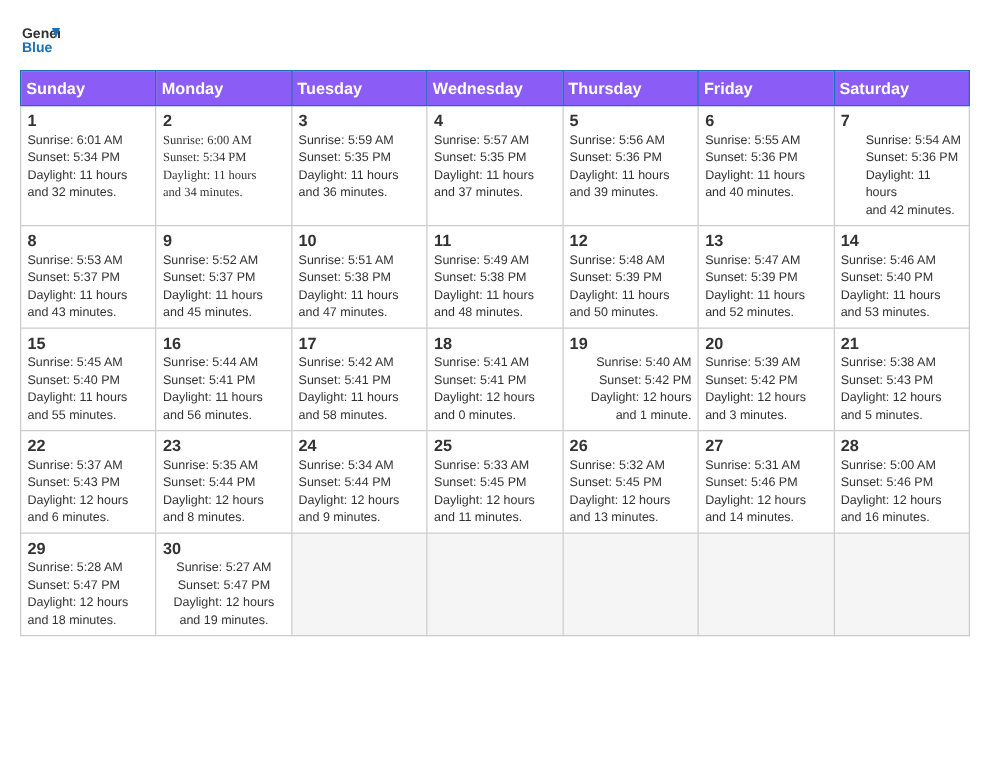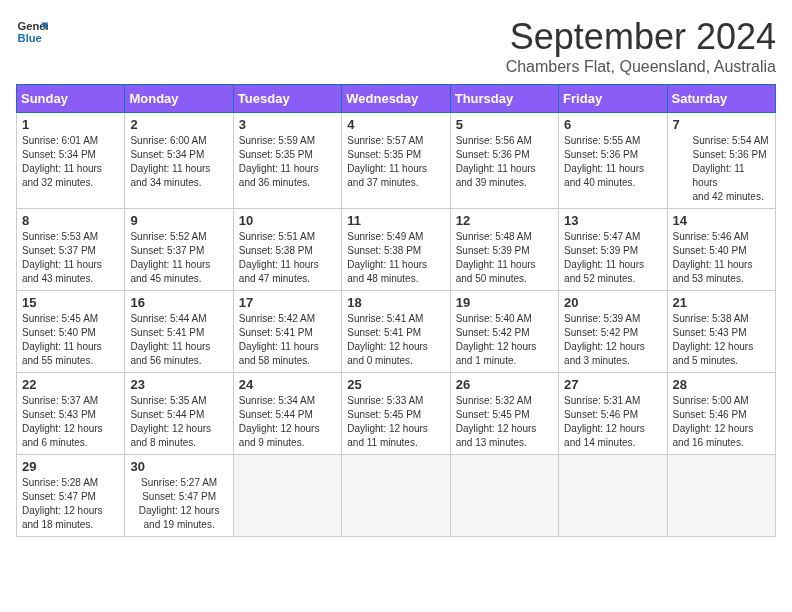--- a/index.html
+++ b/index.html
@@ -75,24 +75,20 @@
 </head>
 <body>
 
 <div class="header">
   <div class="logo">
     <svg class="logo-icon" viewBox="0 0 40 40">
       <text x="2" y="18" font-size="14" font-weight="bold" fill="#333" font-family="Arial">General</text>
       <text x="2" y="32" font-size="14" font-weight="bold" fill="#1a6fb5" font-family="Arial">Blue</text>
       <polygon points="32,8 40,8 36,18" fill="#1a6fb5"></polygon>
     </svg>
-  </div>
-  <div class="title-block">
-    <div class="calendar-title">September 2024</div>
-    <div class="calendar-subtitle">Chambers Flat, Queensland, Australia</div>
   </div>
 </div>
 
 <table>
   <thead>
     <tr>
         <th>Sunday</th>
         <th>Monday</th>
         <th>Tuesday</th>
         <th>Wednesday</th>
@@ -105,21 +101,21 @@
       <tr>
         <td>
           <span class="day-num">1</span>
           <div class="day-info" style="white-space: pre-line;">Sunrise: 6:01 AM
 Sunset: 5:34 PM
 Daylight: 11 hours
 and 32 minutes.</div>
         </td>
         <td>
           <span class="day-num">2</span>
-          <div class="day-info" style="white-space: pre-line;">Sunrise: 6:00 AM
+          <div class="day-info" style="white-space: pre-line; font-family: Liberation Serif, serif;">Sunrise: 6:00 AM
 Sunset: 5:34 PM
 Daylight: 11 hours
 and 34 minutes.</div>
         </td>
         <td>
           <span class="day-num">3</span>
           <div class="day-info" style="white-space: pre-line;">Sunrise: 5:59 AM
 Sunset: 5:35 PM
 Daylight: 11 hours
 and 36 minutes.</div>
@@ -228,21 +224,21 @@
         </td>
         <td>
           <span class="day-num">18</span>
           <div class="day-info" style="white-space: pre-line;">Sunrise: 5:41 AM
 Sunset: 5:41 PM
 Daylight: 12 hours
 and 0 minutes.</div>
         </td>
         <td>
           <span class="day-num">19</span>
-          <div class="day-info" style="white-space: pre-line;">Sunrise: 5:40 AM
+          <div class="day-info" style="white-space: pre-line; text-align: right;">Sunrise: 5:40 AM
 Sunset: 5:42 PM
 Daylight: 12 hours
 and 1 minute.</div>
         </td>
         <td>
           <span class="day-num">20</span>
           <div class="day-info" style="white-space: pre-line;">Sunrise: 5:39 AM
 Sunset: 5:42 PM
 Daylight: 12 hours
 and 3 minutes.</div>

